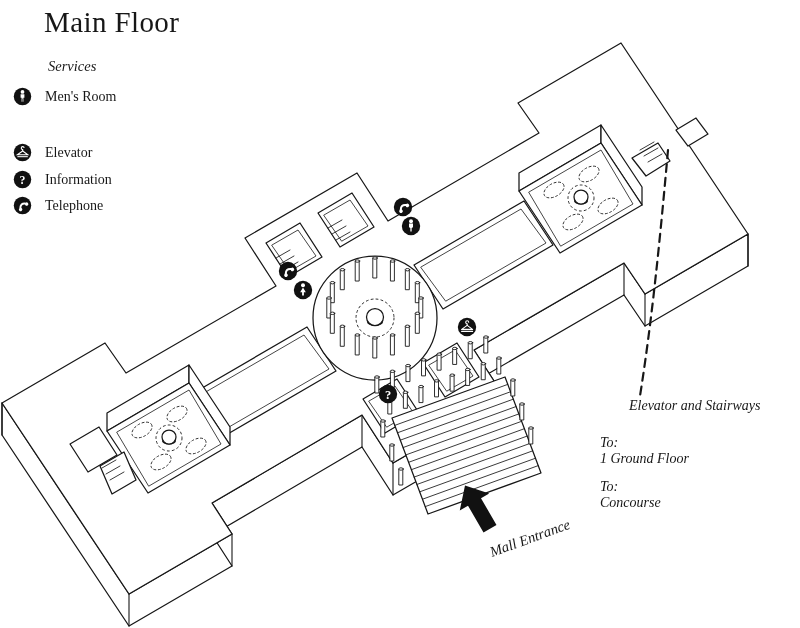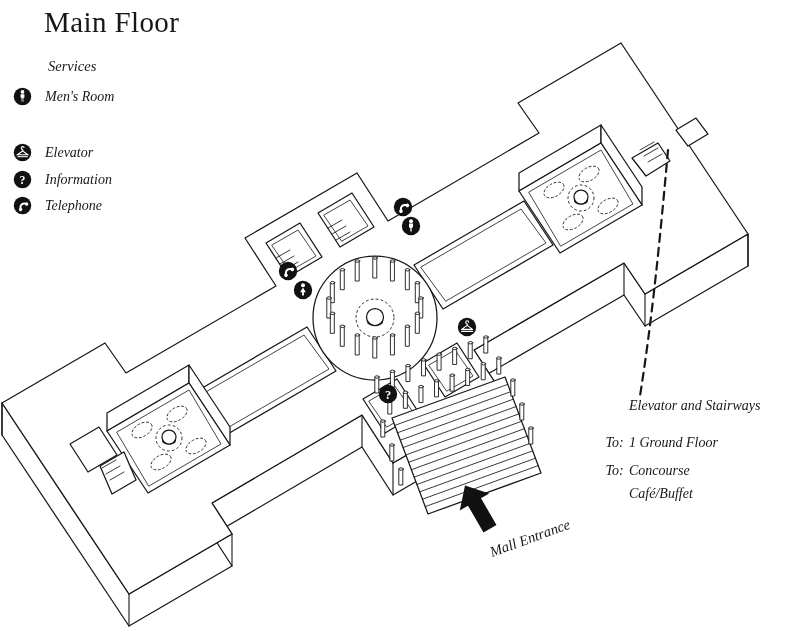--- a/index.html
+++ b/index.html
@@ -2,25 +2,25 @@
 <html><head>
 <meta charset="utf-8">
 <style>
   html,body{margin:0;padding:0;background:#fff;}
   .stage{position:relative;width:800px;height:628px;background:#ffffff;overflow:hidden;
          font-family:"Liberation Serif",serif;color:#171717;}
   .map-svg{position:absolute;left:0;top:0;}
   .title{position:absolute;left:44px;top:6px;font-size:29px;font-weight:400;letter-spacing:.4px;}
   .services{position:absolute;left:48px;top:58px;font-style:italic;font-size:14.5px;}
   .legend-row{position:absolute;left:13px;display:flex;align-items:center;gap:13px;}
-  .legend-label{font-style:italic;font-size:14px;white-space:nowrap;}
+  .legend-label{font-size:14px;white-space:nowrap;}
   .legend-ico{flex:none;display:block;}
-  .callout{position:absolute;left:600px;top:398px;font-style:italic;font-size:14px;text-align:center;}
+  .callout{position:absolute;left:600px;top:398px;font-style:italic;font-size:14px;}
   .co-title{margin-left:29px;margin-bottom:21px;}
-  .co-row{display:flex;margin-top:7px;}
+  .co-row{display:flex;margin-top:7px;flex-direction:column;}
   .co-row.gap{margin-top:12px;}
   .co-prefix{width:29px;flex:none;}
   .defs-holder{position:absolute;width:0;height:0;overflow:hidden;}
 </style>
 </head>
 <body>
 
 <div class="stage">
 
   <svg class="defs-holder" aria-hidden="true">
@@ -312,19 +312,15 @@
   <div class="callout">
     <div class="co-title">Elevator and Stairways</div>
     <div class="co-row">
       <span class="co-prefix">To:</span>
       <span>1 Ground Floor</span>
     </div>
     <div class="co-row gap">
       <span class="co-prefix">To:</span>
       <span>Concourse</span>
     </div>
-    <div class="co-row">
-      <span class="co-prefix"></span>
-      <span>Café/Buffet</span>
-    </div>
   </div>
 
 </div>
 
 </body></html>

